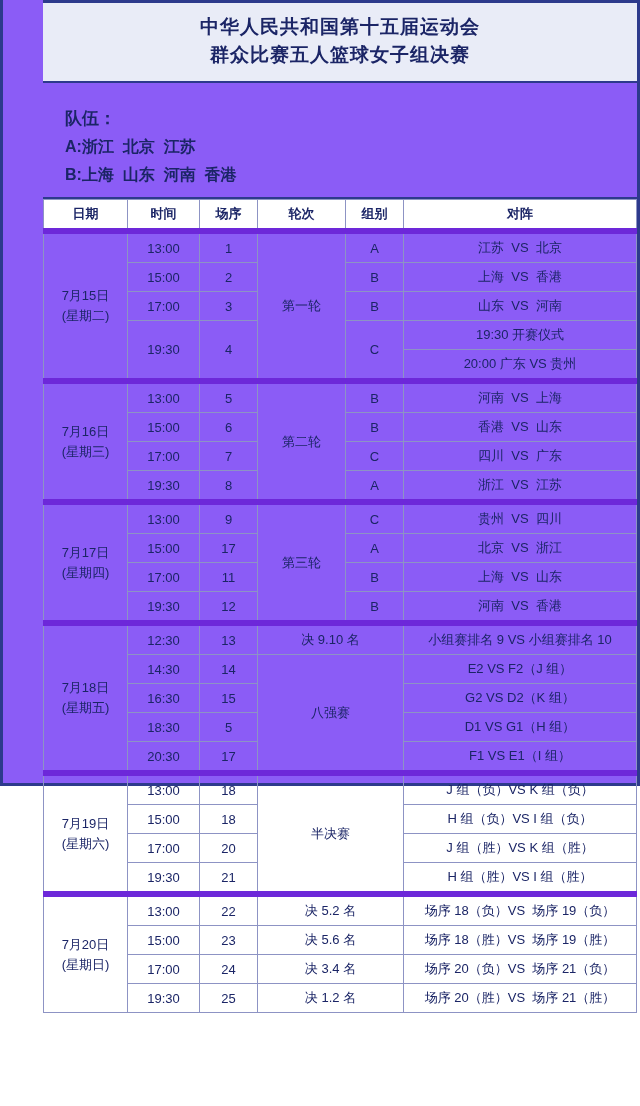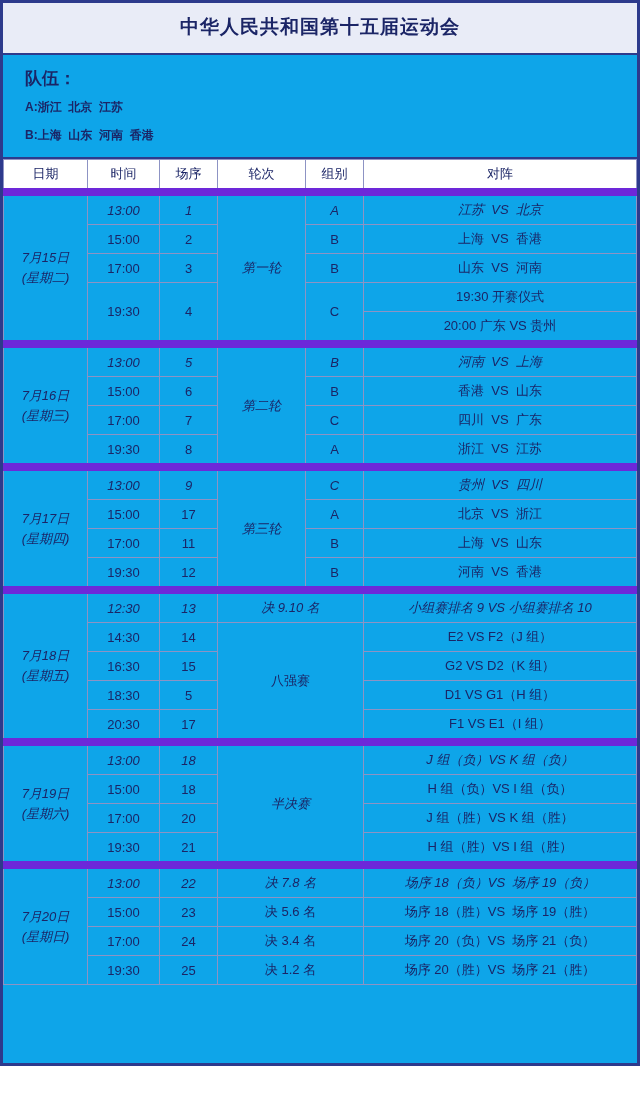--- a/index.html
+++ b/index.html
@@ -9,27 +9,28 @@
   }
   body {
     width: 640px;
     height: 1106px;
     font-family: "Liberation Sans", "DejaVu Sans", sans-serif;
     color: #1f2430;
     overflow: hidden;
   }
   .page {
     width: 640px;
-    height: 1066px;
+    height: 786px;
     box-sizing: border-box;
     position: relative;
     border-left: 3px solid #2d3a8c;
     border-right: 3px solid #2d3a8c;
     border-bottom: 3px solid #2d3a8c;
-    background: #0ea5e9;
+    background: #8b5cf6;
+    padding-left: 40px;
   }
   .header {
     background: #e9ecf7;
     border-top: 3px solid #2d3a8c;
     border-bottom: 2px solid #2d3a8c;
     padding: 10px 0 12px 0;
     text-align: center;
   }
   .header .line {
     font-size: 19px;
@@ -40,23 +41,24 @@
   }
   .teams {
     padding: 10px 0 8px 22px;
     border-bottom: 2px solid #2d3a8c;
   }
   .teams .t-title {
     font-size: 17px;
     font-weight: bold;
     color: #1b2566;
     line-height: 28px;
+    margin-top: 12px;
   }
   .teams .t-row {
-    font-size: 12px;
+    font-size: 16px;
     font-weight: bold;
     color: #1b2566;
     line-height: 28px;
     white-space: pre;
   }
   table.sched {
     width: 100%;
     border-collapse: collapse;
     table-layout: fixed;
   }
@@ -64,34 +66,33 @@
     border: 1px solid #8d93c4;
     font-size: 13px;
     color: #1b2566;
     text-align: center;
     vertical-align: middle;
     padding: 0;
     height: 28px;
   }
   thead th {
     height: 30px;
-    font-weight: normal;
+    font-weight: bold;
     font-size: 13.5px;
     background: #fff;
     border-bottom: 2px solid #2d3a8c;
     margin-top: 28px;
   }
   td.date-cell {
     font-size: 13px;
     line-height: 20px;
     border-right: 1px solid #8d93c4;
   }
   tr.day-start td {
-    border-top: 8px solid #6d28d9;
-    font-style: italic;
+    border-top: 6px solid #6d28d9;
   }
   td.round-cell {
     font-size: 14px;
   }
   td.match-cell {
     font-size: 13.5px;
     white-space: pre;
   }
   td.match-multi {
     line-height: 24px;
@@ -104,20 +105,21 @@
   .col-group{ width: 58px; }
   .col-match{ width: auto; }
 </style>
 </head>
 <body>
 
 <div class="page">
 
   <div class="header">
     <div class="line">中华人民共和国第十五届运动会</div>
+    <div class="line">群众比赛五人篮球女子组决赛</div>
   </div>
 
   <div class="teams">
     <div class="t-title">队伍：</div>
     <div class="t-row">A:浙江  北京  江苏</div>
     <div class="t-row">B:上海  山东  河南  香港</div>
   </div>
 
   <table class="sched">
     <colgroup>
@@ -291,21 +293,21 @@
         <td class="match-cell">H 组（胜）VS I 组（胜）</td>
       </tr>
 
       <tr class="day-start">
         <td class="date-cell" rowspan="4">
           <div>7月20日</div>
           <div>(星期日)</div>
         </td>
         <td>13:00</td>
         <td>22</td>
-        <td class="round-cell" colspan="2">决 7.8 名</td>
+        <td class="round-cell" colspan="2">决 5.2 名</td>
         <td class="match-cell">场序 18（负）VS  场序 19（负）</td>
       </tr>
       <tr>
         <td>15:00</td>
         <td>23</td>
         <td class="round-cell" colspan="2">决 5.6 名</td>
         <td class="match-cell">场序 18（胜）VS  场序 19（胜）</td>
       </tr>
       <tr>
         <td>17:00</td>

